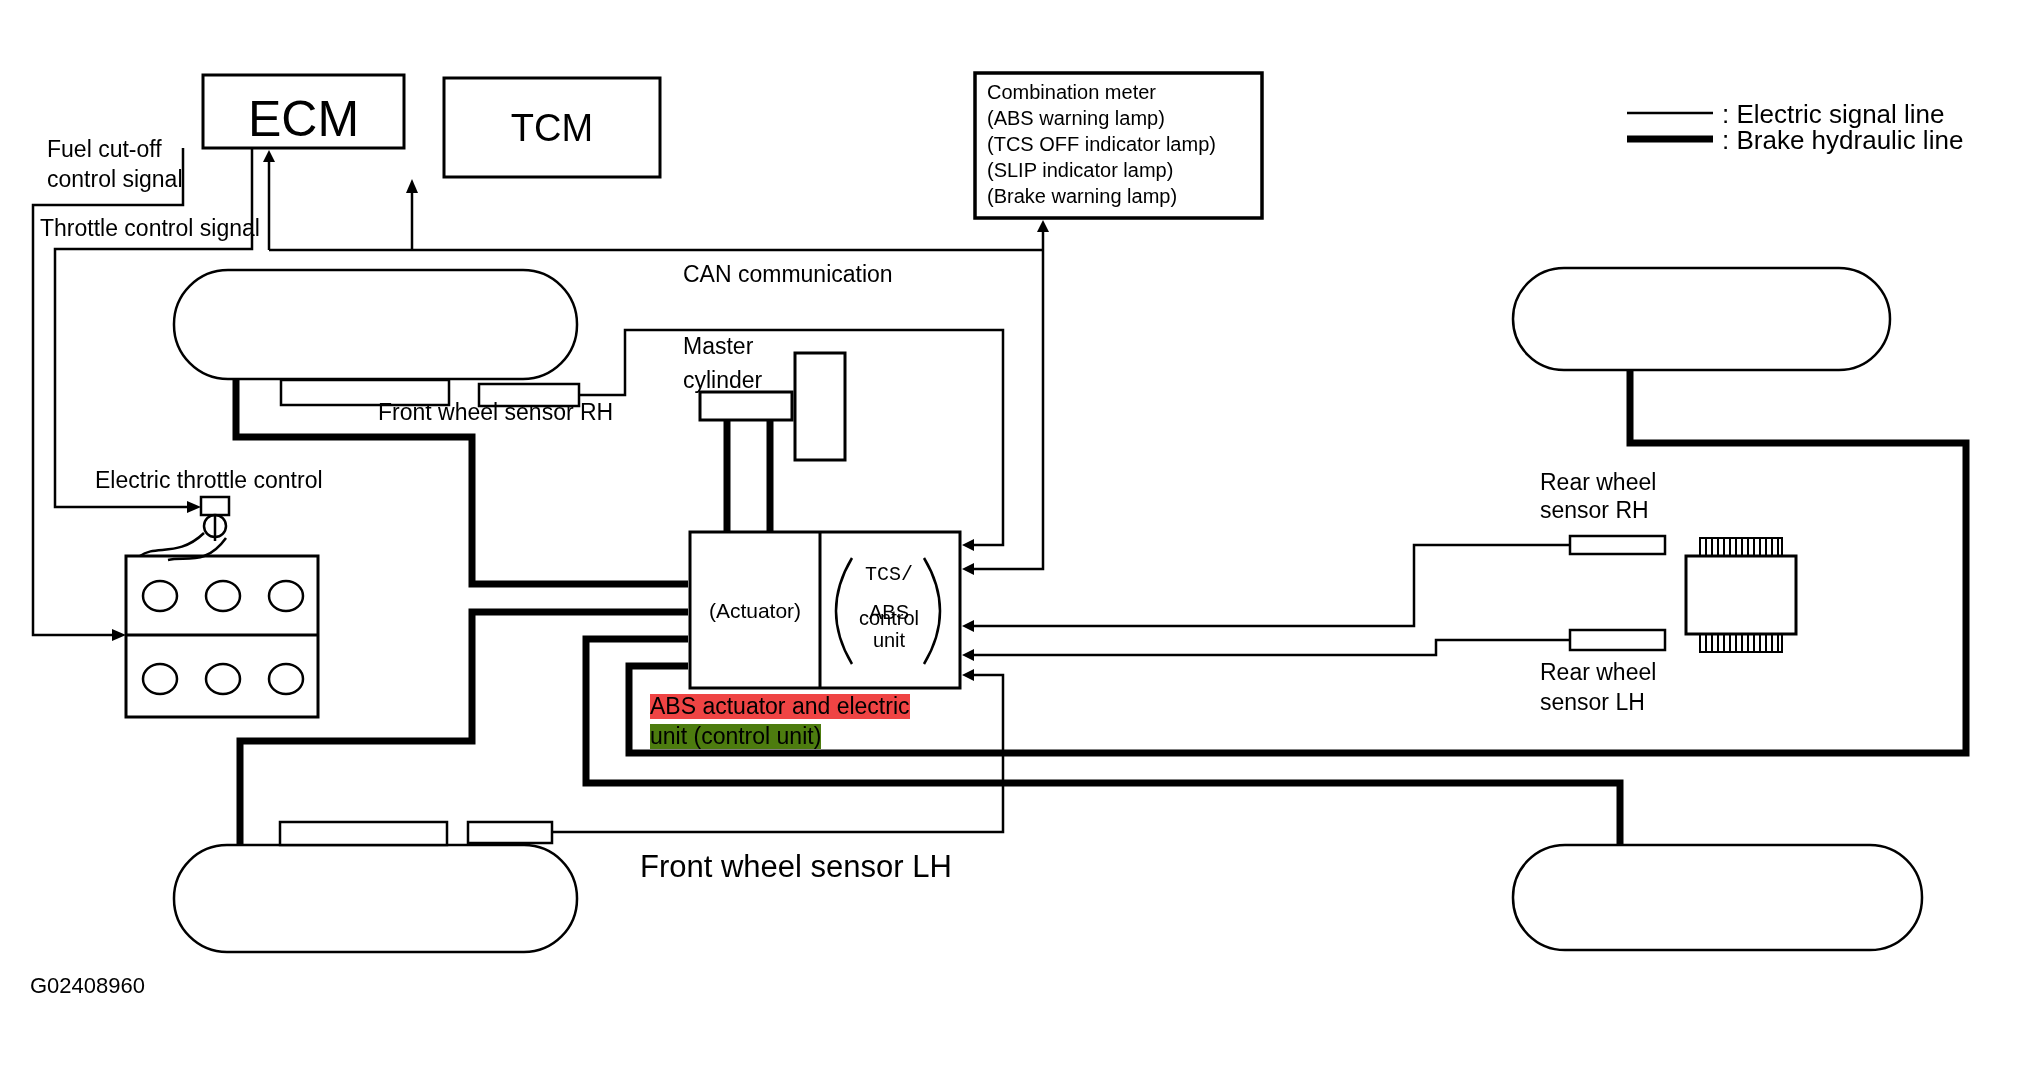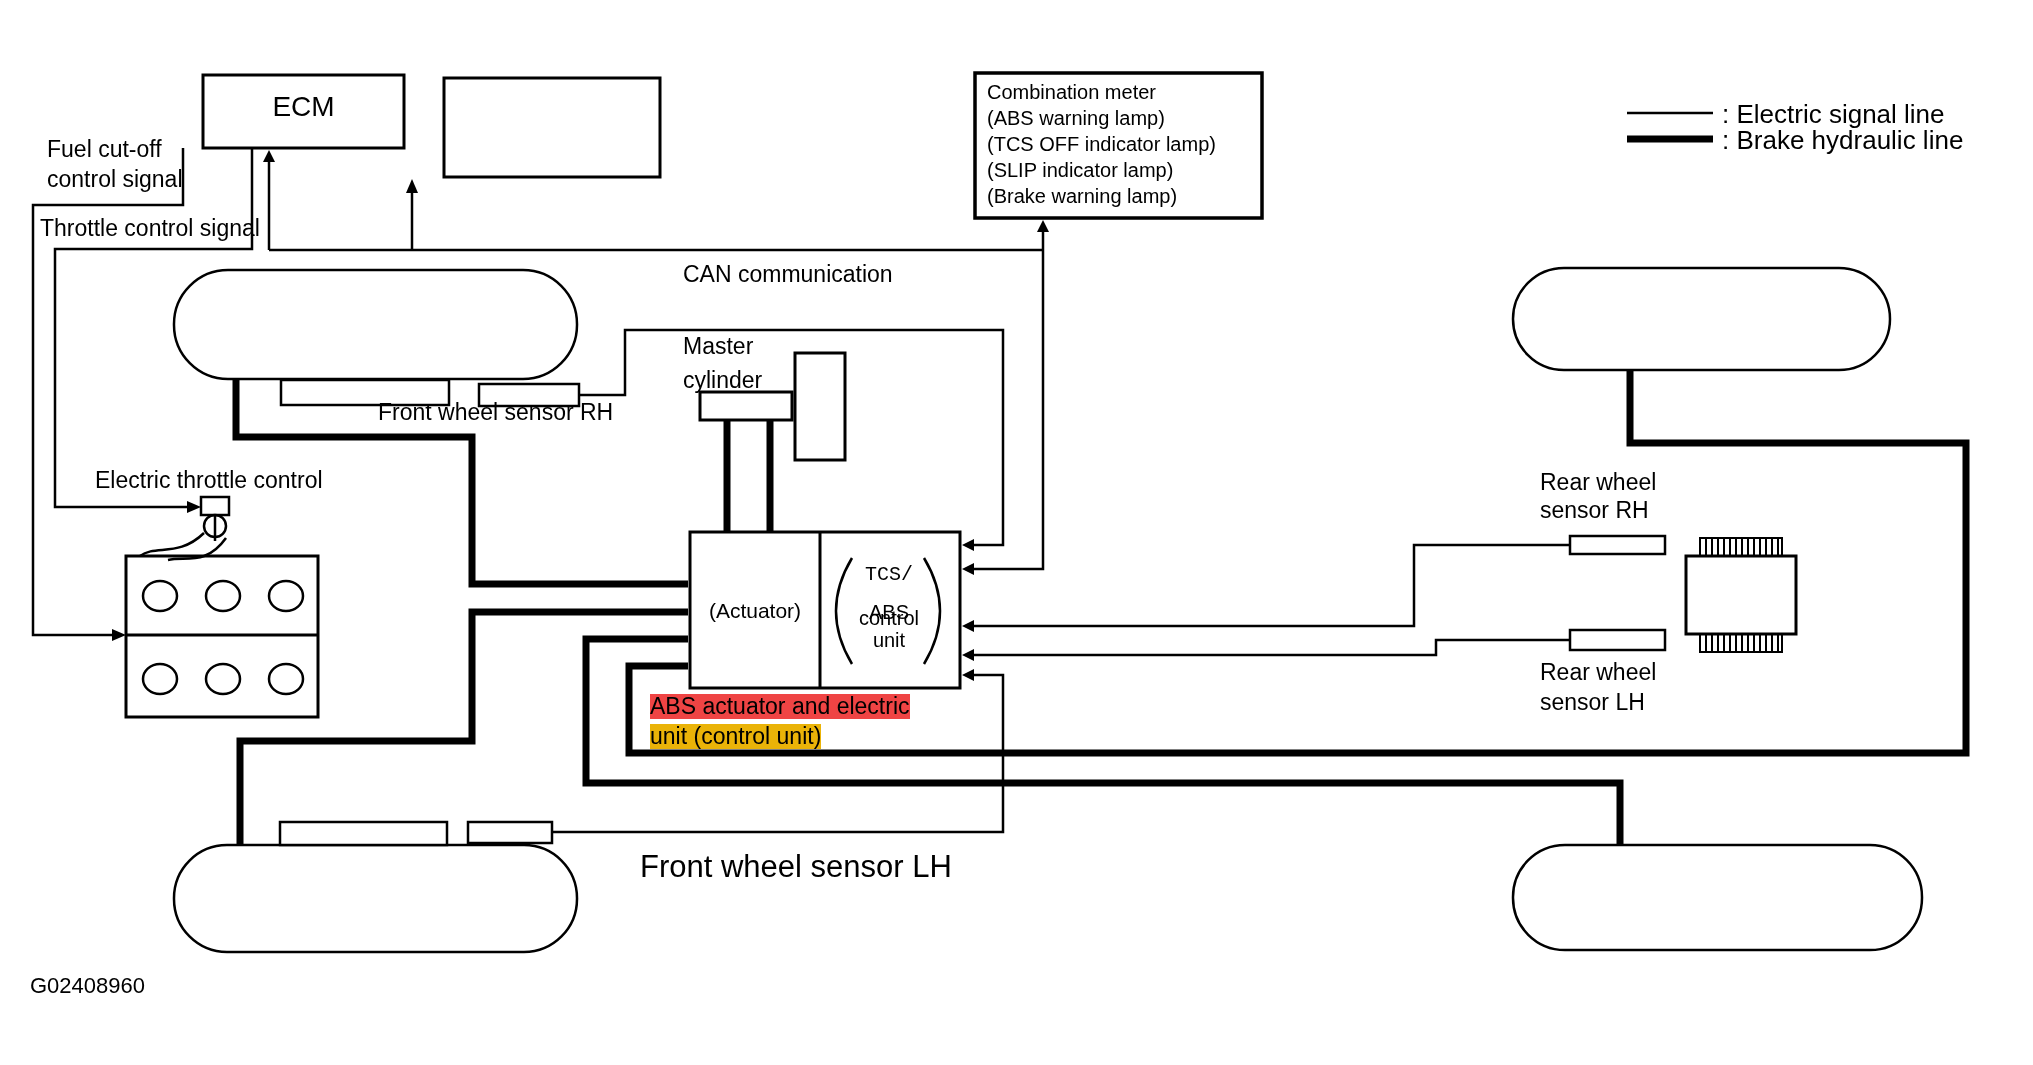--- a/index.html
+++ b/index.html
@@ -128,21 +128,22 @@
       <ellipse cx="160" cy="679" rx="17" ry="15" stroke-width="2.5"></ellipse>
       <ellipse cx="223" cy="679" rx="17" ry="15" stroke-width="2.5"></ellipse>
       <ellipse cx="286" cy="679" rx="17" ry="15" stroke-width="2.5"></ellipse>
       <circle cx="215" cy="526" r="11" stroke-width="2.5"></circle>
       <path d="M215,515 V541" stroke-width="2.5"></path>
       <path d="M204,533 C178,558 156,544 140,556" stroke-width="2.5"></path>
       <path d="M226,538 C206,566 186,556 168,560" stroke-width="2.5"></path>
     </g>
   </svg>
 
-  <div class="lbl ctr" style="left:203px;top:92px;width:201px;font-size:28px;">ECM</div>
+  <div class="lbl ctr" style="left:203px;top:92px;width:201px;font-size:50px;">ECM</div>
+  <div class="lbl ctr" style="left:444px;top:108px;width:216px;font-size:38px;">TCM</div>
 
   <div class="lbl" style="left:47px;top:137px;font-size:23px;">Fuel cut-off</div>
   <div class="lbl" style="left:47px;top:167px;font-size:23px;">control signal</div>
   <div class="lbl" style="left:40px;top:216px;font-size:23px;">Throttle control signal</div>
   <div class="lbl" style="left:683px;top:262px;font-size:23px;">CAN communication</div>
 
   <div class="lbl" style="left:987px;top:82px;font-size:20px;">Combination meter</div>
   <div class="lbl" style="left:987px;top:108px;font-size:20px;">(ABS warning lamp)</div>
   <div class="lbl" style="left:987px;top:134px;font-size:20px;">(TCS OFF indicator lamp)</div>
   <div class="lbl" style="left:987px;top:160px;font-size:20px;">(SLIP indicator lamp)</div>
@@ -164,17 +165,17 @@
 
   <div class="lbl" style="left:95px;top:468px;font-size:23px;">Electric throttle control</div>
 
   <div class="lbl ctr" style="left:692px;top:600px;width:126px;font-size:21px;">(Actuator)</div>
   <div class="lbl ctr" style="left:822px;top:564px;width:134px;font-size:20px;font-family:Liberation Mono, monospace;">TCS/</div>
   <div class="lbl ctr" style="left:822px;top:586px;width:134px;font-size:20px;margin-top:16px;">ABS</div>
   <div class="lbl ctr" style="left:822px;top:608px;width:134px;font-size:20px;">control</div>
   <div class="lbl ctr" style="left:822px;top:630px;width:134px;font-size:20px;">unit</div>
 
   <div class="lbl" style="left:650px;top:694px;font-size:23px;background:#ef4444;">ABS actuator and electric</div>
-  <div class="lbl" style="left:650px;top:724px;font-size:23px;background:#eab308;">unit (control unit)</div>
+  <div class="lbl" style="left:650px;top:724px;font-size:23px;background:#4d7c0f;">unit (control unit)</div>
 
   <div class="lbl" style="left:30px;top:974px;font-size:22px;">G02408960</div>
 
 </div>
 
 </body></html>

